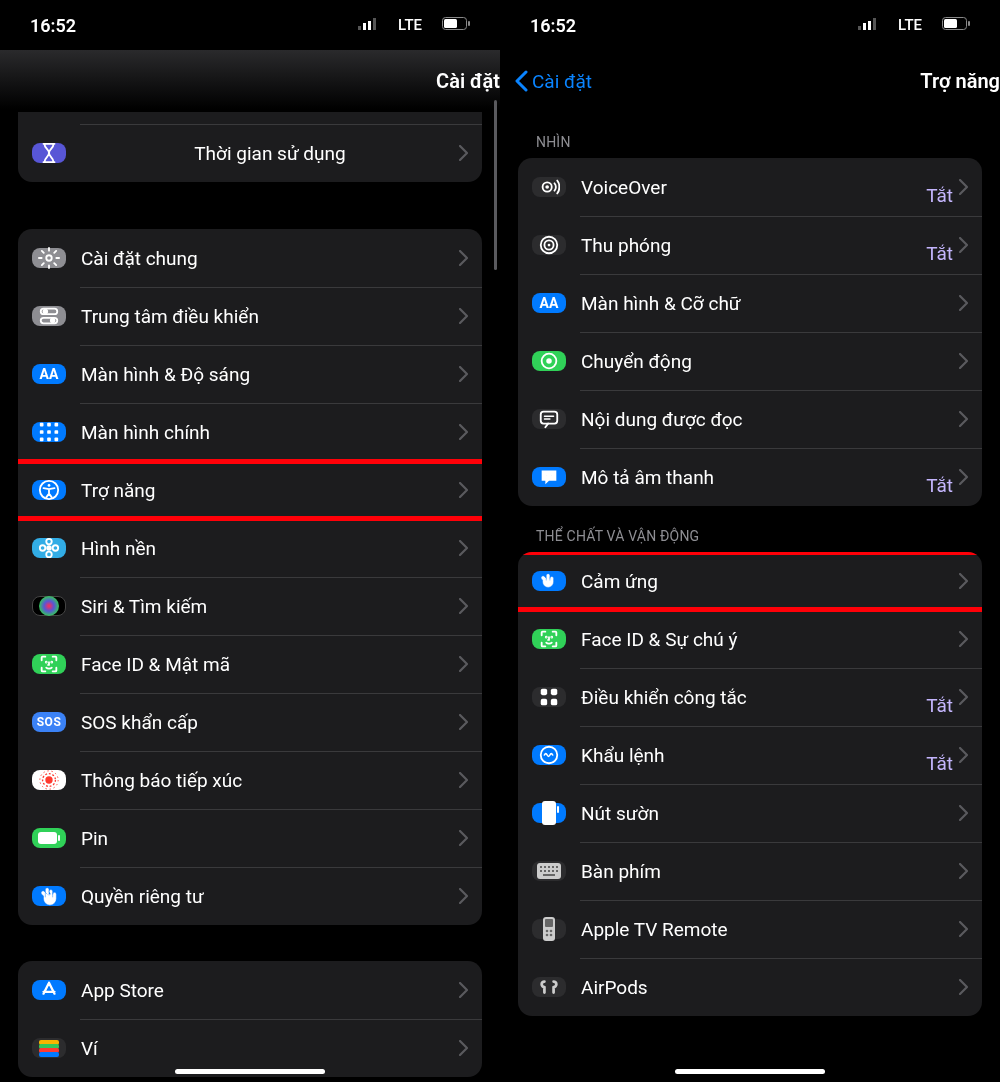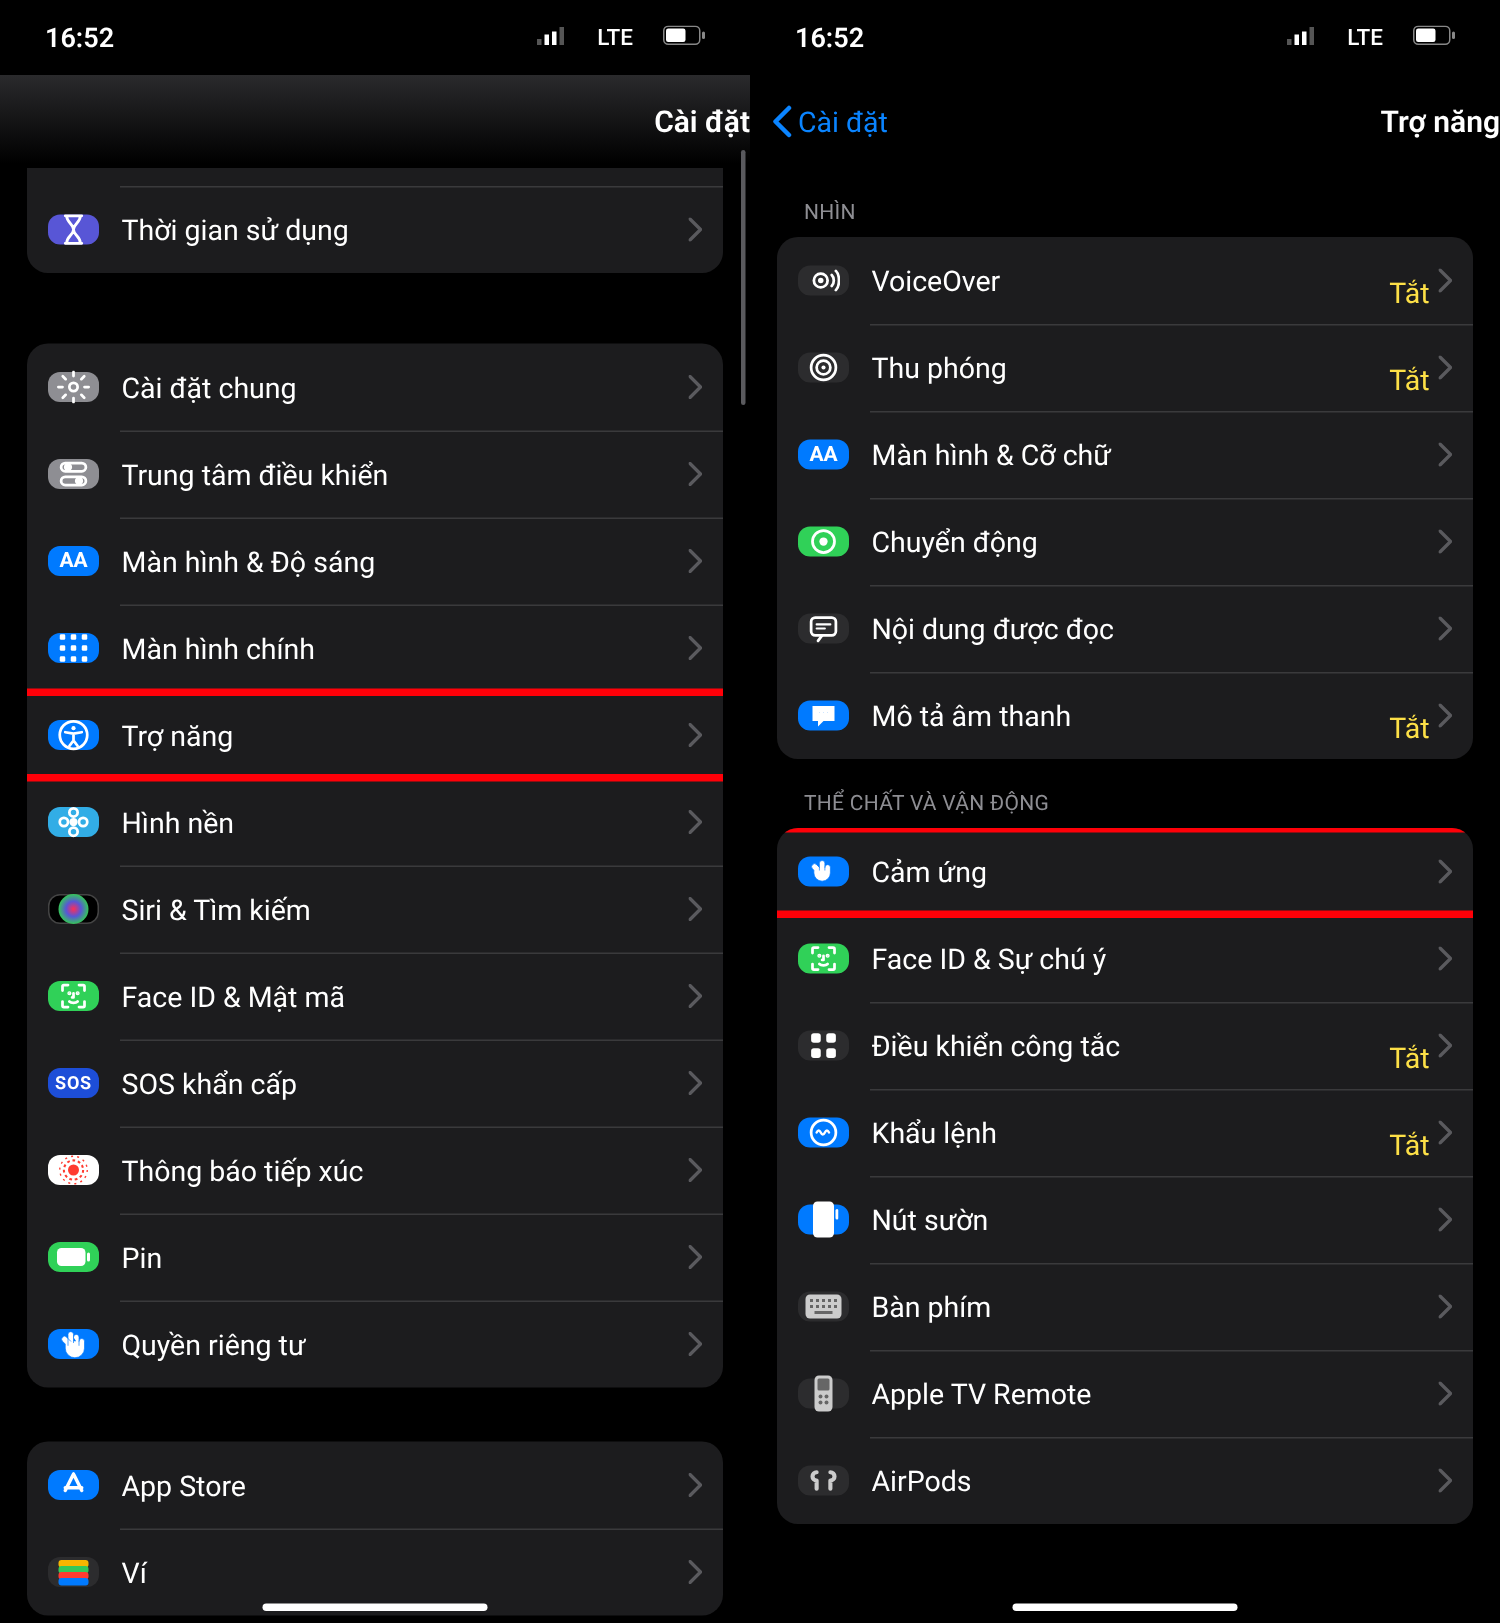--- a/index.html
+++ b/index.html
@@ -98,21 +98,21 @@
     font-size: 18px;
     color: #fff;
   }
   .row-label {
     flex: 1;
     font-size: 19px;
     font-weight: 400;
     color: #fff;
   }
   .row-value {
-    color: #fde047;
+    color: #c4b5fd;
     font-size: 19px;
     margin-right: 6px;
     margin-top: 17px;
   }
   .chev {
     color: #5a5a5e;
     display: flex;
   }
   .highlight {
     position: absolute;
@@ -139,21 +139,21 @@
     background: #5a5a5e;
     border-radius: 2px;
   }
   
   .bg-purple { background: #5856d6; }
   .bg-gray   { background: #8e8e93; }
   .bg-blue   { background: #007aff; }
   .bg-lightblue { background: #32ade6;}
   .bg-black  { background: #000; border:1px solid #444;}
   .bg-green  { background: #30d158; }
-  .bg-red    { background: #1d4ed8; }
+  .bg-red    { background: #3b82f6; }
   .bg-white  { background: #fff; color:#ff3b30;}
   .bg-dark   { background: #2c2c2e; }
   .sos { font-size:12px; font-weight:700; letter-spacing:0.5px;}
   .aa  { font-size:14px; font-weight:700;}
 </style>
 </head>
 <body>
 
 <div class="phone">
   <div class="status-bar">
@@ -176,21 +176,21 @@
           </svg>
       </span>
     </span>
   </div>
 
   <div class="nav-bar left-nav-title">
     <span>Cài đặt</span>
   </div>
 
   <div class="scroll-area" style="margin-top:-6px;">
-    <div class="group" id="left-group-top" style="border-top-left-radius: 0px; border-top-right-radius: 0px; margin-top: -40px;">
+    <div class="group" id="left-group-top" style="border-top-left-radius: 0px; border-top-right-radius: 0px; margin-top: -40px; text-align: center;">
         <div class="row">
           <div class="icon-box bg-purple"></div>
           <div class="row-label">Tập trung</div>
         </div>
         <div class="row">
           <div class="icon-box bg-purple">
             <svg width="22" height="22" viewBox="0 0 24 24" fill="none" stroke="#fff" stroke-width="2" stroke-linecap="round" stroke-linejoin="round">
               <path d="M6 2h12M6 22h12M7 2c0 5 5 6 5 10s-5 5-5 10M17 2c0 5-5 6-5 10s5 5 5 10" stroke="#fff"></path>
             </svg>
           </div>

